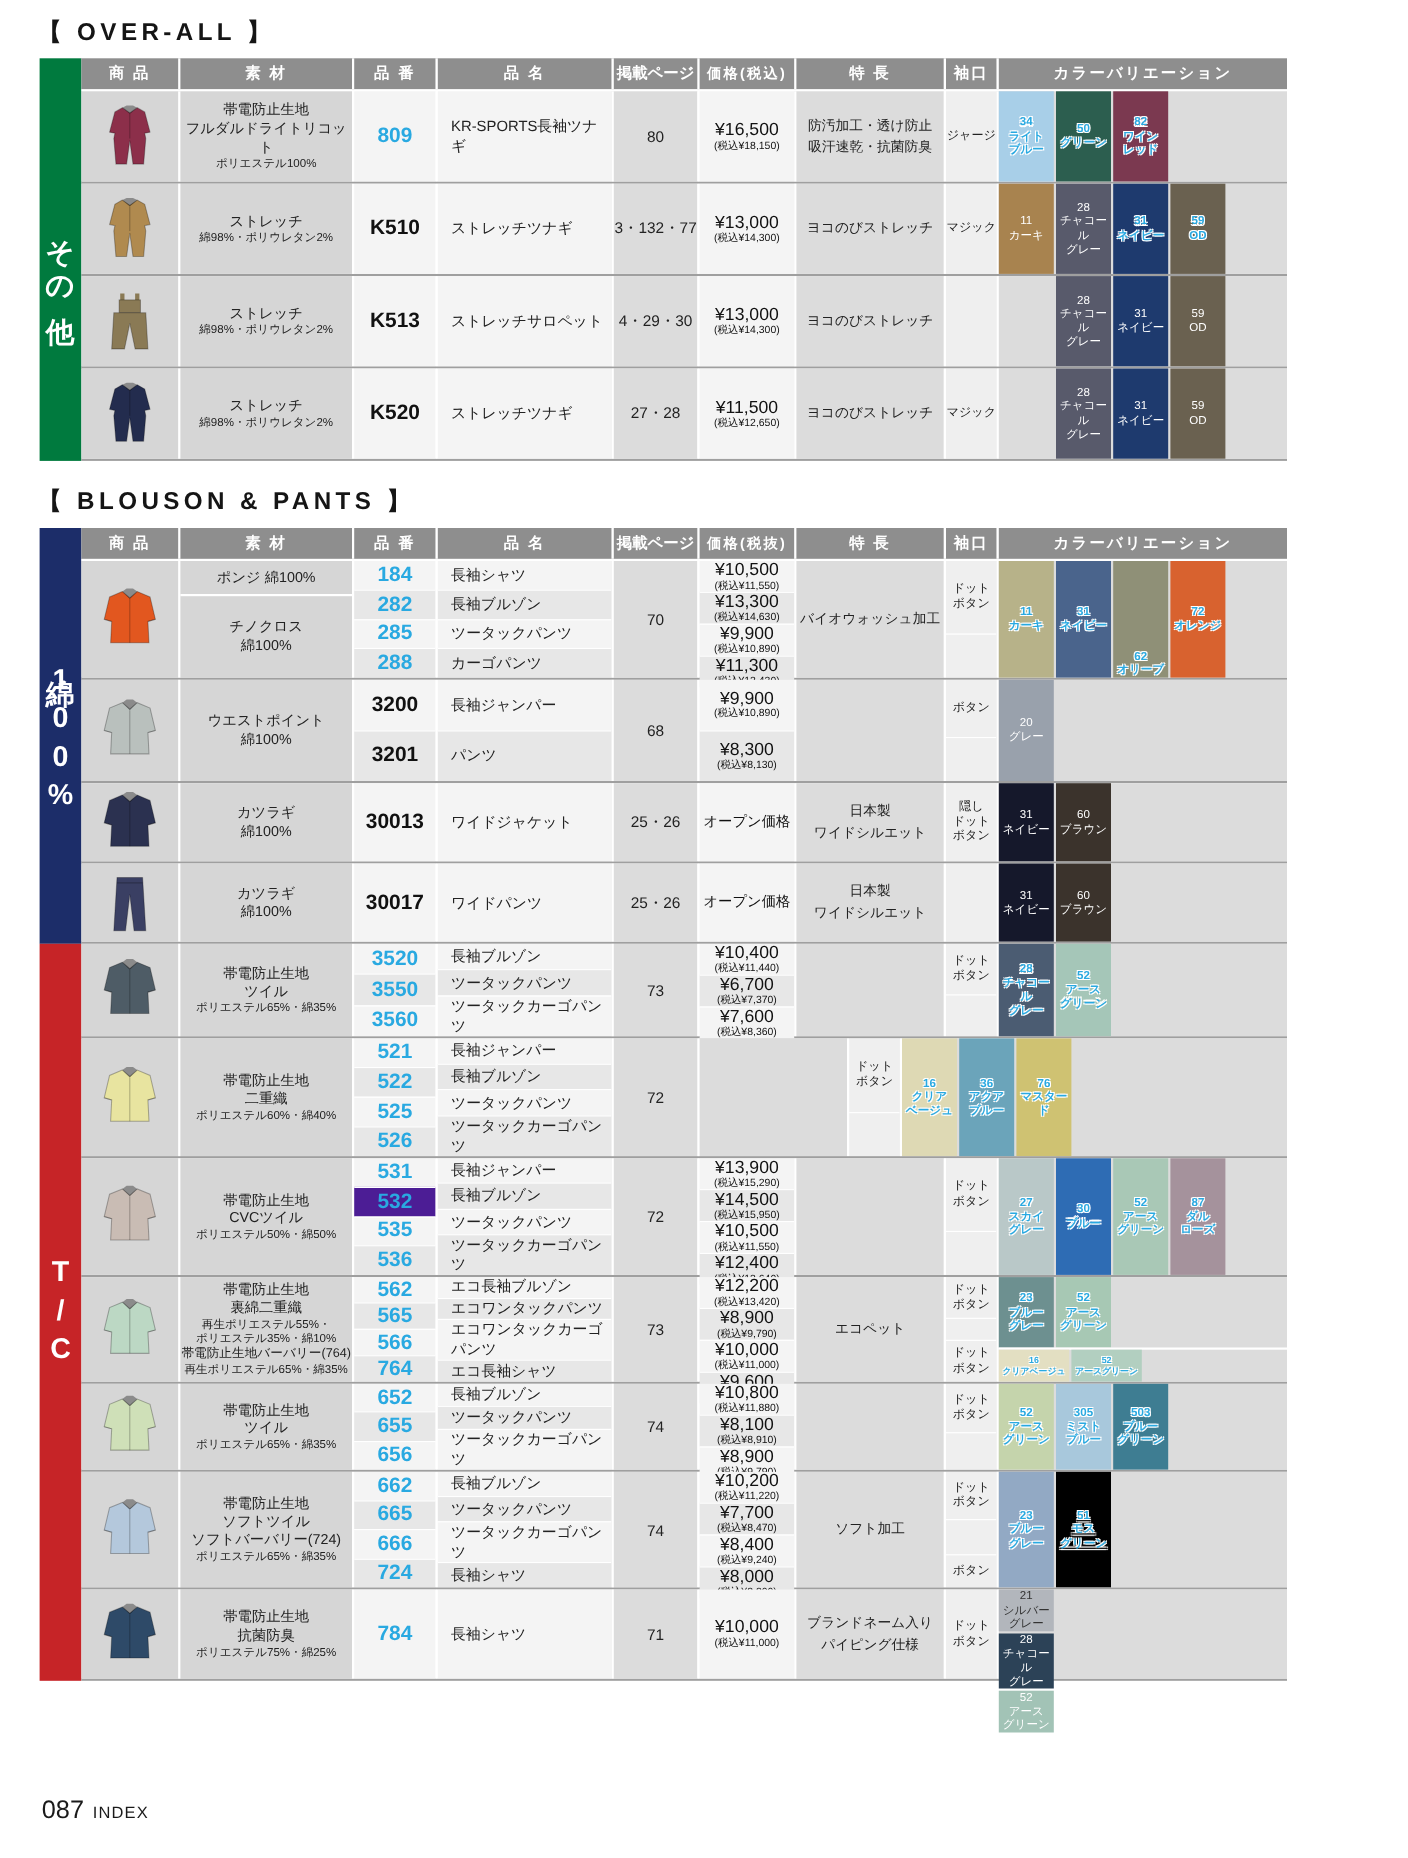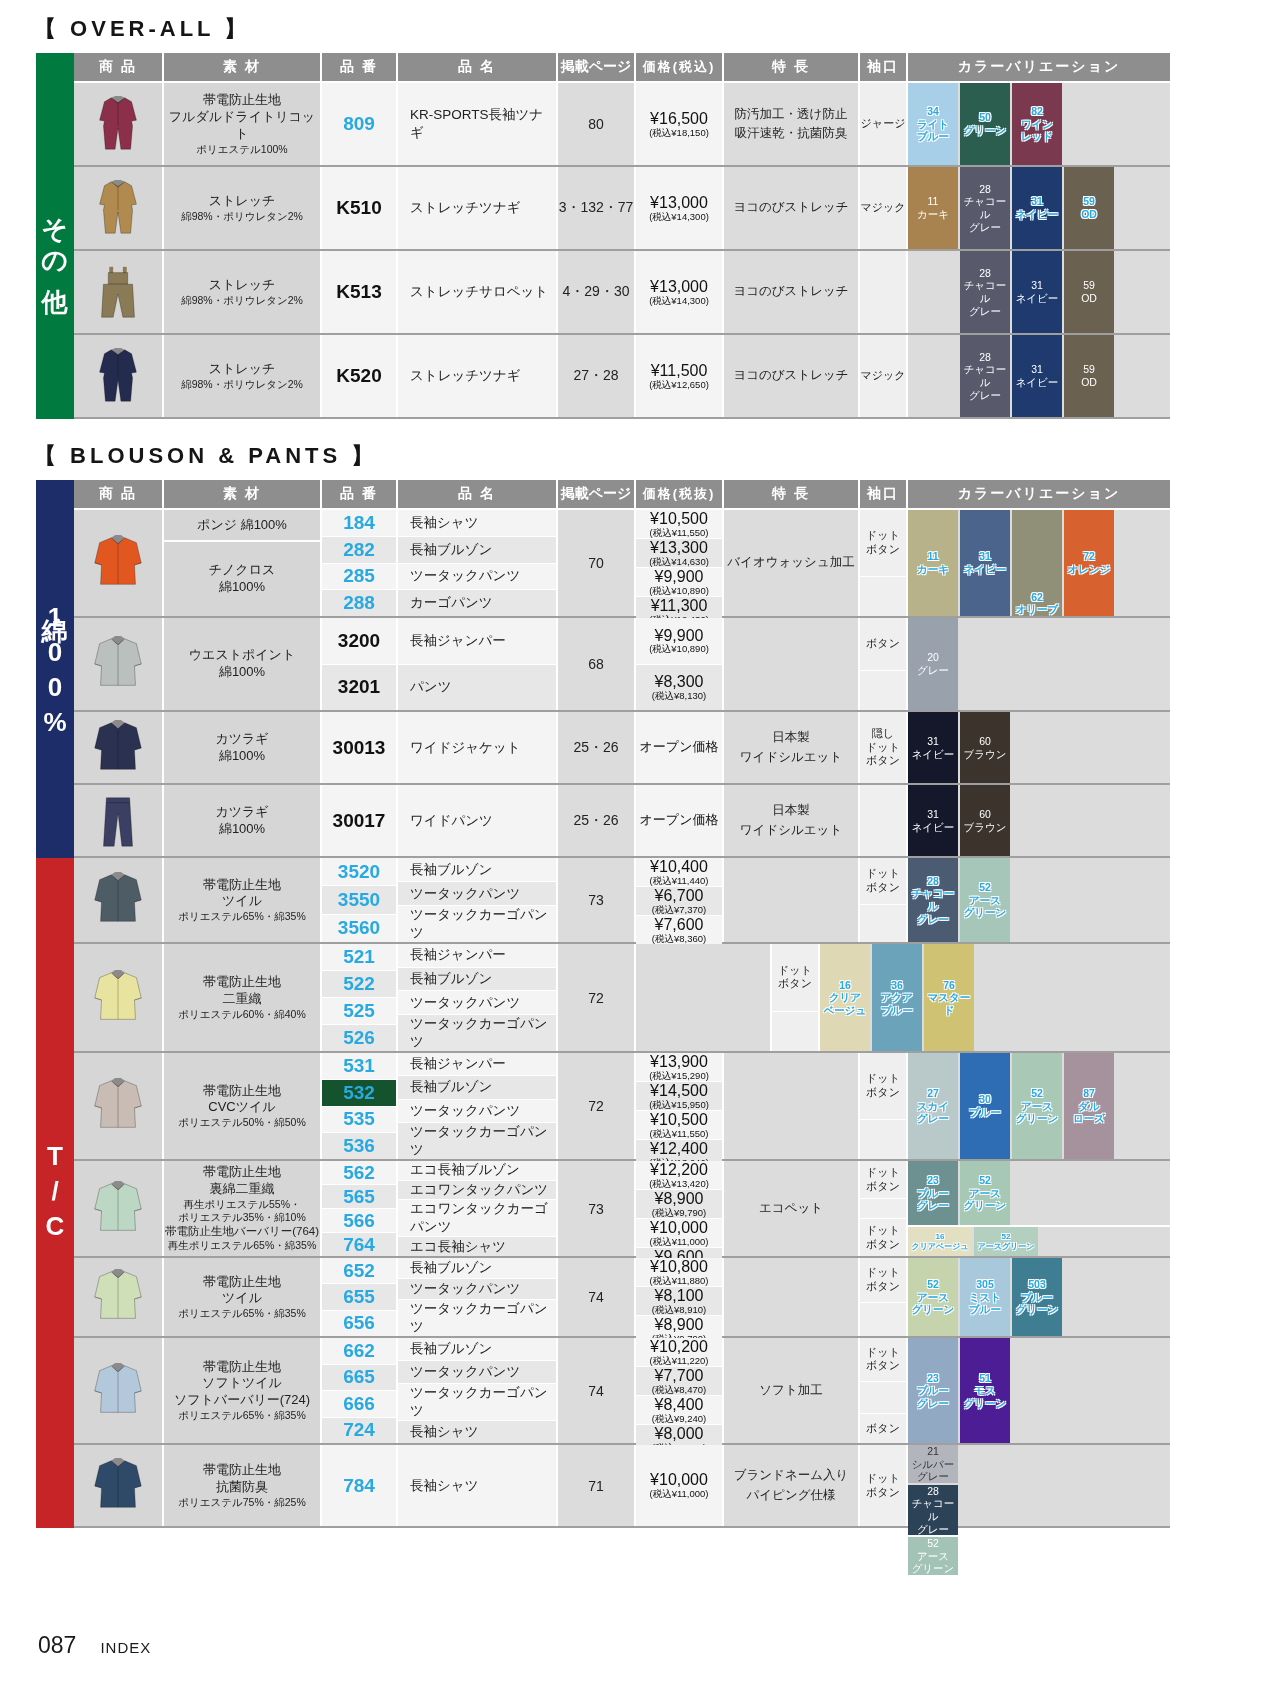--- a/index.html
+++ b/index.html
@@ -54,21 +54,21 @@
   .crow{display:flex;gap:2px;box-sizing:border-box;}
   .crow + .crow{border-top:2px solid #fff;}
   .swatch{width:50px;display:flex;align-items:center;justify-content:center;text-align:center;}
   .swatch.small{width:64px;}
   .sw-label{font-size:10.5px;line-height:1.2;white-space:pre-line;font-weight:bold;}
   .swatch.small .sw-label{font-size:8px;line-height:1.25;}
   .sw-o{color:#29a9e1;text-shadow:-1px -1px 0 #fff,1px -1px 0 #fff,-1px 1px 0 #fff,1px 1px 0 #fff;}
   .sw-w{color:#fff;font-weight:normal;}
   .sw-d{color:#333;font-weight:normal;}
   .spacer{flex:none;}
-  .footer{position:absolute;left:38px;top:1632px;display:flex;align-items:baseline;gap:24px;color:#1a1a1a;}
+  .footer{position:absolute;left:38px;top:1632px;display:flex;align-items:baseline;gap:8px;color:#1a1a1a;}
   .footer .pnum{font-size:23px;}
   .footer .plabel{font-size:15px;letter-spacing:1px;}
 </style>
 </head>
 <body>
 
 <div class="page">
   <h2 class="sec-title">【 OVER-ALL 】</h2>
   <div id="table1" class="tableWrap">
       <div class="bandCol">
@@ -680,21 +680,21 @@
           </div>
           <div class="gcol c-material w-material stack">
             <div class="mblock" style="flex-grow: 4;">
               <div class="mline">帯電防止生地</div>
               <div class="mline">CVCツイル</div>
               <div class="mline s">ポリエステル50%・綿50%</div>
             </div>
           </div>
           <div class="gcol w-code stack">
             <div class="icell codecell code-cyan" style="background: rgb(244, 244, 244);">531</div>
-            <div class="icell codecell code-cyan" style="background: #14532d;">532</div>
+            <div class="icell codecell code-cyan" style="background: #4c1d95;">532</div>
             <div class="icell codecell code-cyan" style="background: rgb(244, 244, 244);">535</div>
             <div class="icell codecell code-cyan" style="background: rgb(231, 231, 231);">536</div>
           </div>
           <div class="gcol w-name stack">
             <div class="icell namecell" style="background: rgb(244, 244, 244);">長袖ジャンパー</div>
             <div class="icell namecell" style="background: rgb(231, 231, 231);">長袖ブルゾン</div>
             <div class="icell namecell" style="background: rgb(244, 244, 244);">ツータックパンツ</div>
             <div class="icell namecell" style="background: rgb(231, 231, 231);">ツータックカーゴパンツ</div>
           </div>
           <div class="gcol c-page w-page">72</div>
@@ -958,21 +958,21 @@
             <div class="cuffcell" style="flex-grow: 2;"></div>
             <div class="cuffcell" style="flex-grow: 1;">ボタン</div>
           </div>
           <div class="gcol c-colors w-colors">
             <div class="crow" style="flex-grow: 4;">
               <div class="swatch" style="background: rgb(146, 169, 196);">
                 <div class="sw-label sw-o">23
 ブルー
 グレー</div>
               </div>
-              <div class="swatch" style="background: #4c1d95;">
+              <div class="swatch" style="background: #000000; text-decoration: underline;">
                 <div class="sw-label sw-o">51
 モス
 グリーン</div>
               </div>
             </div>
           </div>
         </div>
         <div class="group" style="height: 83px;">
           <div class="gcol c-product w-product">
             <svg width="64" height="62" viewBox="0 0 64 64">

